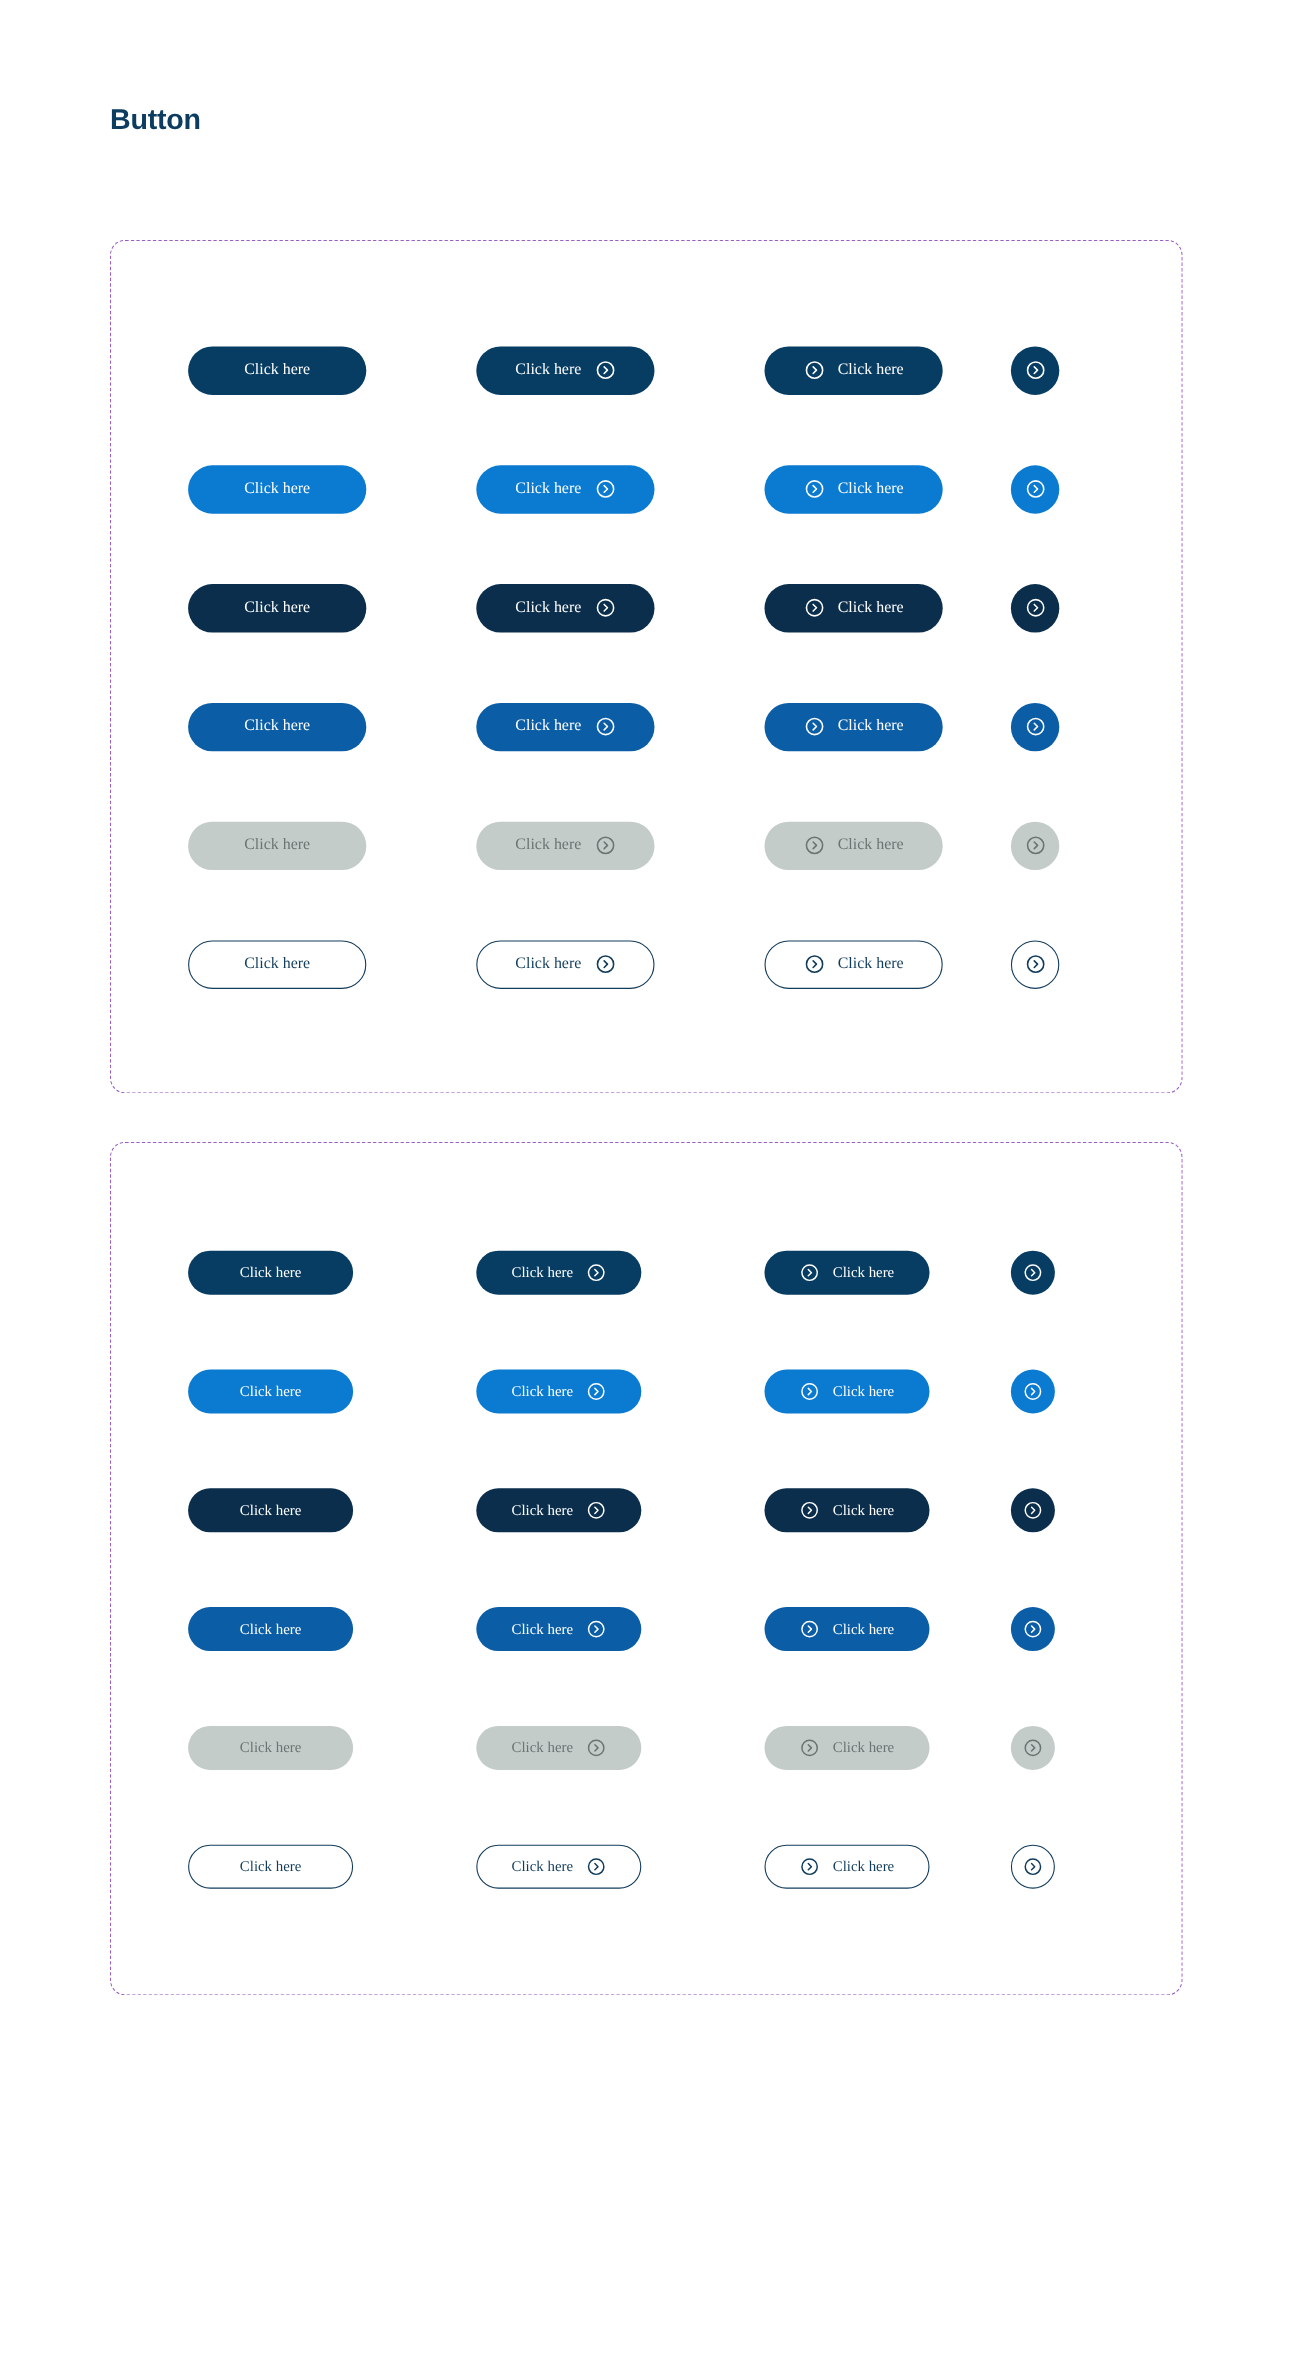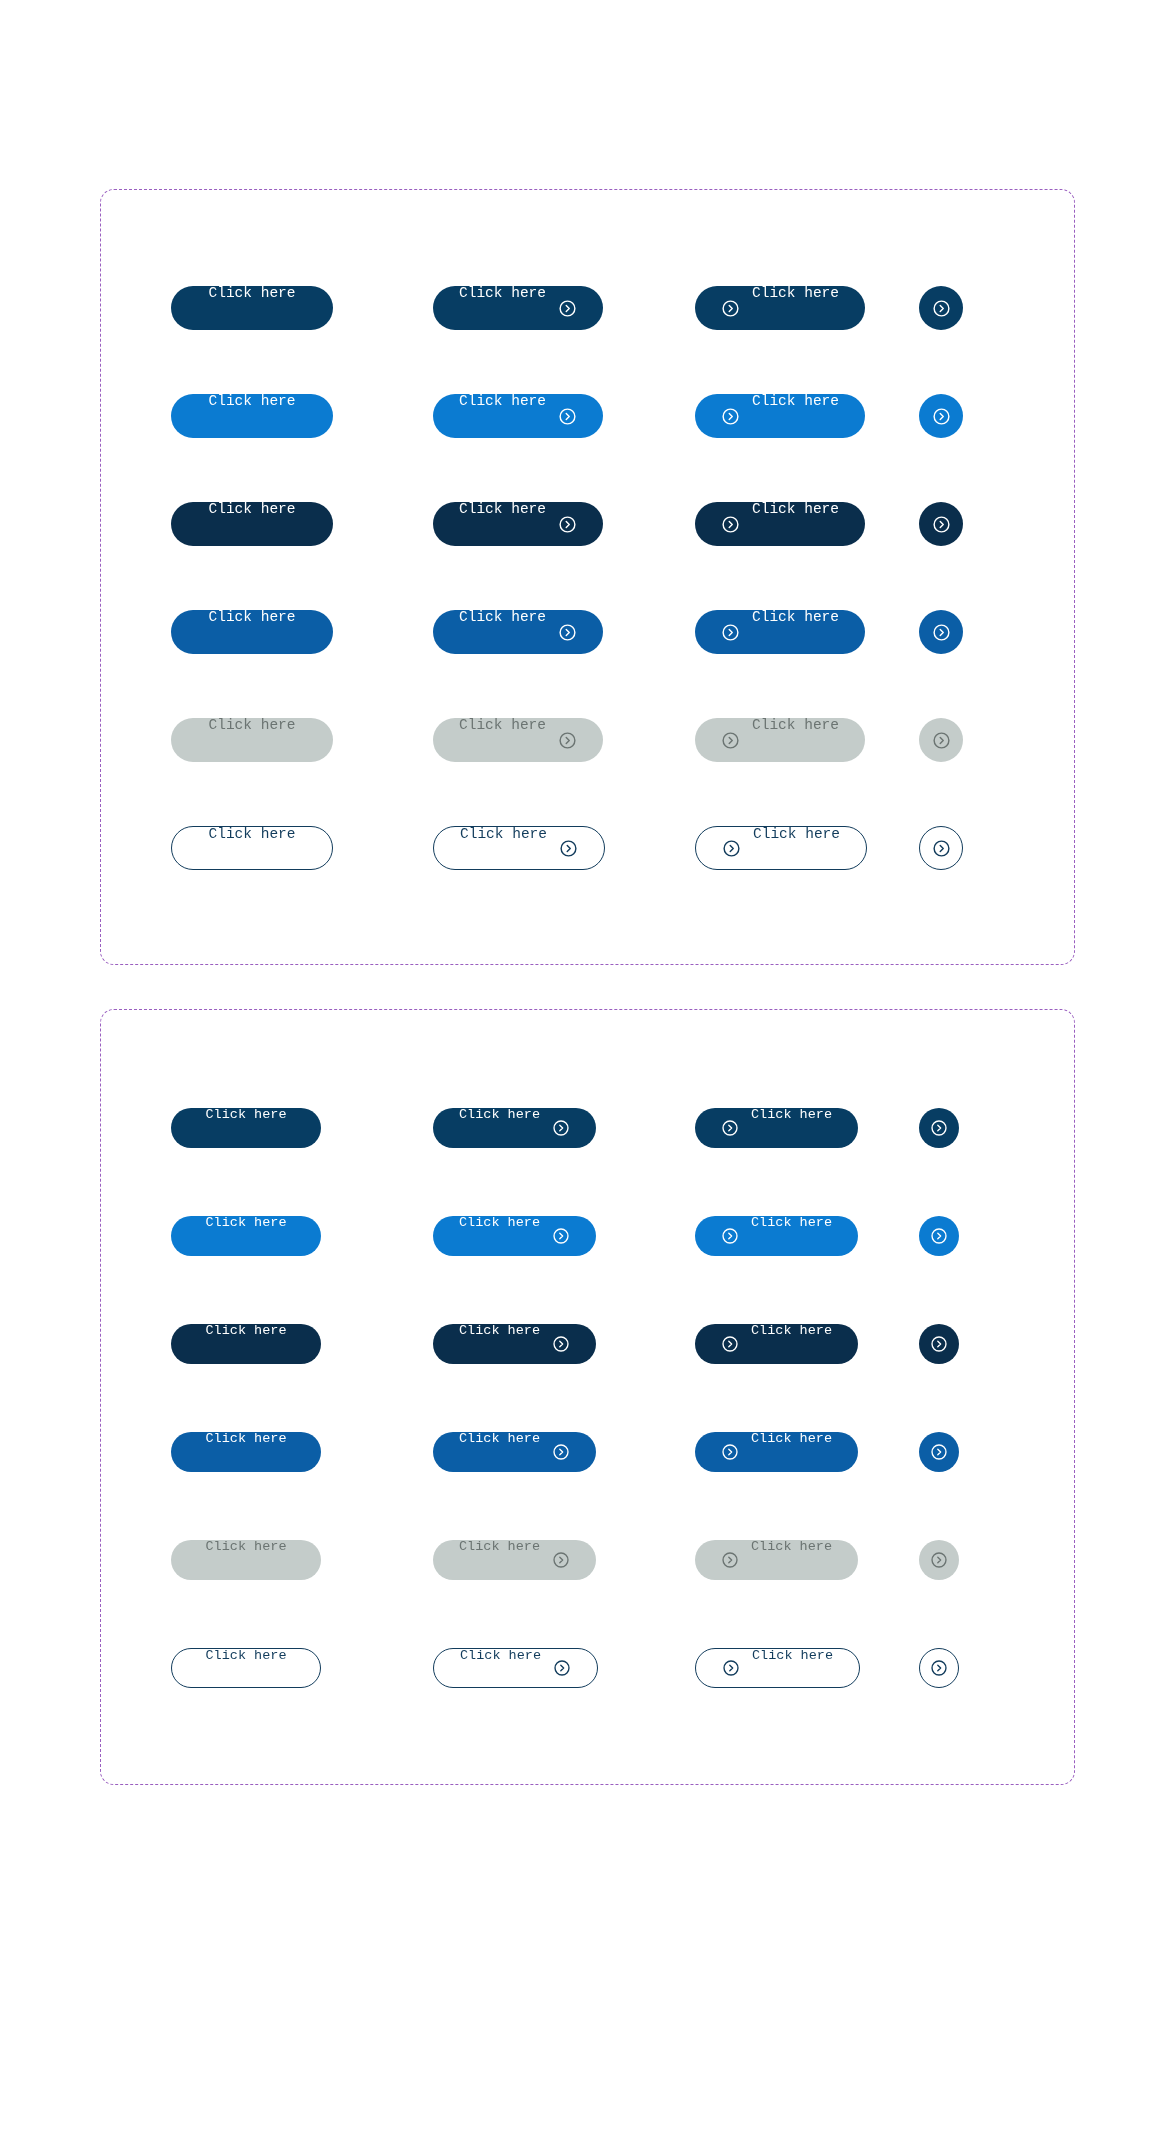--- a/index.html
+++ b/index.html
@@ -80,25 +80,26 @@
 
   .panel-2 .c1 { width: 262px; margin-left: 70px; justify-content: flex-start; }
   .panel-2 .c2 { width: 262px; justify-content: flex-start; }
   .panel-2 .c3 { width: 224px; justify-content: flex-start; }
   .panel-2 .c4 { width: 120px; justify-content: flex-start; }
 
   
   .btn {
     box-sizing: border-box;
     display: inline-flex;
+    align-items: center;
     justify-content: center;
     gap: 12px;
     border: none;
     border-radius: 999px;
-    font-family: Liberation Mono, monospace;
+    font-family: Liberation Serif, serif;
     font-weight: 500;
     cursor: pointer;
     white-space: nowrap;
     text-decoration: none;
     padding: 0 26px;
     line-height: 1;
   }
   
   .size-lg.btn         { height: 44px; font-size: 14.5px; min-width: 162px; }
   .size-lg.btn-icononly{ width: 44px; height: 44px; min-width: 44px; padding: 0; }
@@ -131,20 +132,21 @@
   .icon-stroke-muted { stroke: #6b7472; }
 
   .label { display: inline-block; }
 </style>
 </head>
 <body>
 
 <div class="page">
 
   <div class="header">
+    <h1 class="page-title">Button</h1>
   </div>
 
   <div class="panel panel-1">
     <div class="grid">
         <div class="row">
           <div class="cell c1">
             <button class="btn size-lg v-primary">
               <span class="label">Click here</span>
             </button>
           </div>

